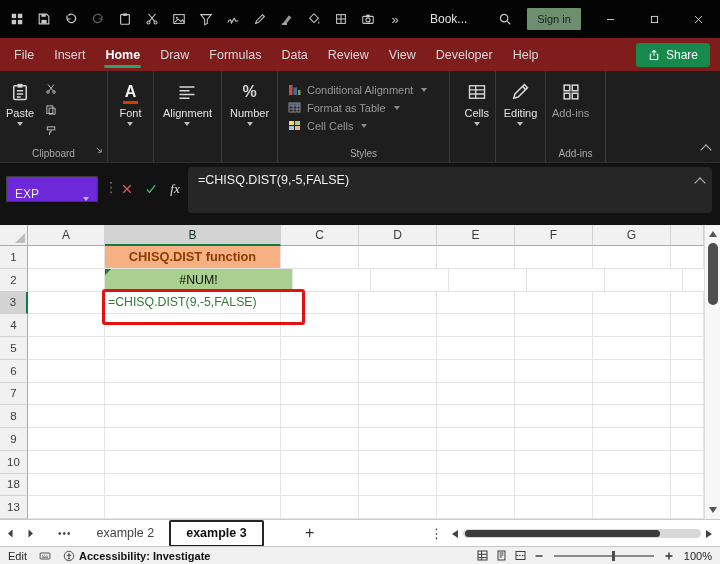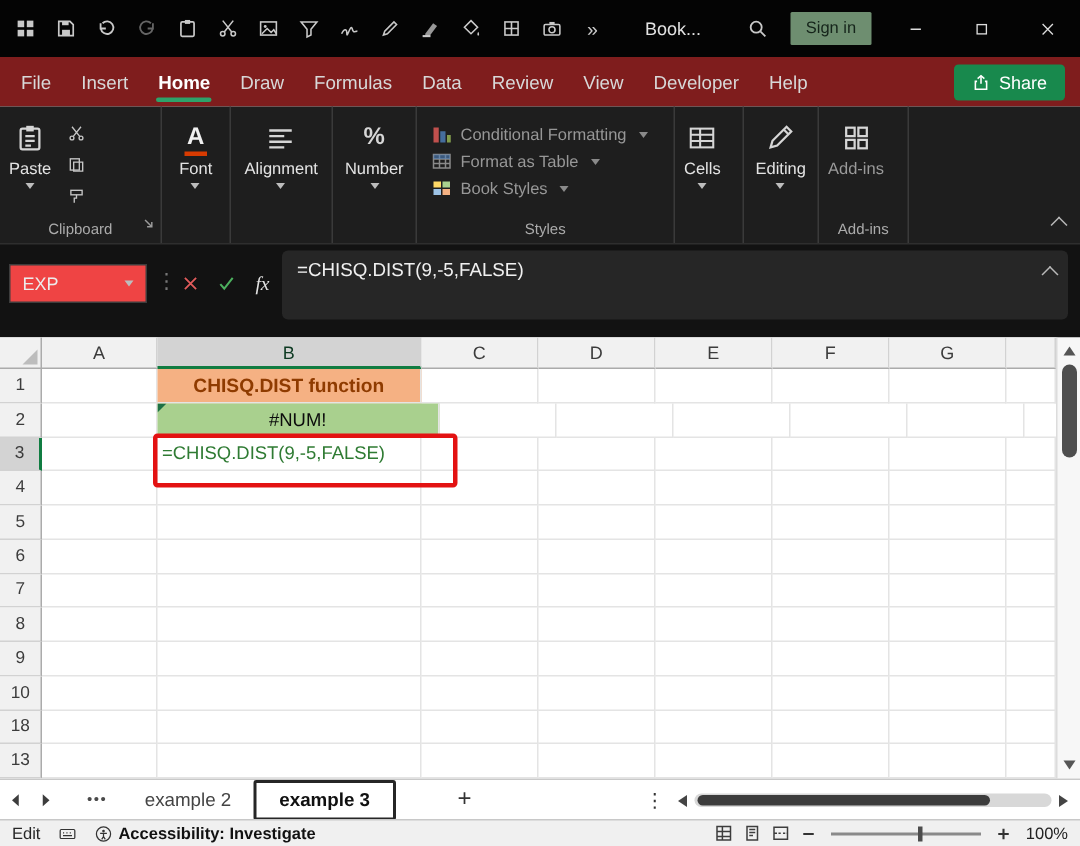--- a/index.html
+++ b/index.html
@@ -49,21 +49,21 @@
 .style-row{display:flex;align-items:center;gap:6px;font-size:11px;color:#979797;white-space:nowrap}
 .sicon{width:13px;height:13px;display:inline-flex}
 .sicon svg{width:13px;height:13px}
 .style-row .caret{border-top-color:#8a8a8a;margin-left:2px}
 .rfill{flex:1;position:relative}
 .chev-up{width:8px;height:8px;border-left:1.6px solid #b9b9b9;border-top:1.6px solid #b9b9b9;transform:rotate(45deg)}
 .collapse-ribbon{position:absolute;right:10px;bottom:8px}
 
 
 .formula-region{position:absolute;top:162px;left:0;right:0;height:63px;background:#121212;border-top:1px solid #2e2e2e}
-.namebox{position:absolute;left:6px;top:13px;width:92px;height:26px;background:#ef4444;border:1px solid #3d3d3d;display:flex;align-items:center;padding:0 8px;color:#ececec;font-size:12px}
+.namebox{position:absolute;left:6px;top:13px;width:92px;height:26px;background:#6d28d9;border:1px solid #3d3d3d;display:flex;align-items:flex-end;padding:0 8px;color:#ececec;font-size:12px}
 .namebox .caret{margin-left:auto}
 .fhandle{position:absolute;left:104px;top:16px;color:#777;font-size:14px}
 .fbtn{position:absolute;top:16px;width:20px;height:20px;display:flex;align-items:center;justify-content:center}
 .fbtn svg{width:12px;height:12px}
 .fcancel{left:117px;color:#e15b5b}
 .fenter{left:141px;color:#4cb05e}
 .ffx{left:165px;color:#e3e3e3;font-style:italic;font-size:13px;font-family:"Liberation Serif",serif}
 .finput{position:absolute;left:188px;right:8px;top:4px;height:46px;background:#262626;border-radius:4px;color:#f0f0f0;font-size:12.5px;padding:6px 10px;white-space:nowrap;overflow:hidden}
 .fcollapse{position:absolute;right:16px;top:16px}
 
@@ -340,21 +340,21 @@
     <div class="rgroup" style="width:172px">
       <div class="styles-rows">
         <div class="style-row">
           <span class="sicon">
               <svg viewBox="0 0 13 13">
                 <rect x="1" y="2" width="3.5" height="10" fill="#c0504d"></rect>
                 <rect x="5.5" y="4.5" width="3.5" height="7.5" fill="#4f81bd" opacity=".8"></rect>
                 <rect x="10" y="7" width="2.5" height="5" fill="#9bbb59" opacity=".8"></rect>
               </svg>
             </span>
-          <span>Conditional Formatting</span>
+          <span>Conditional Alignment</span>
           <span class="caret"></span>
         </div>
         <div class="style-row">
           <span class="sicon">
               <svg viewBox="0 0 13 13" fill="none" stroke="#8a8a8a" stroke-width="1">
                 <rect x="1" y="2" width="11" height="9"></rect>
                 <path d="M1 5h11M1 8h11M5 2v9M9 2v9"></path>
                 <rect x="1" y="2" width="11" height="3" fill="#4f81bd" opacity=".6" stroke="none"></rect>
               </svg>
             </span>
@@ -363,28 +363,28 @@
         </div>
         <div class="style-row">
           <span class="sicon">
               <svg viewBox="0 0 13 13">
                 <rect x="1" y="2" width="5" height="4" fill="#ffd966"></rect>
                 <rect x="7" y="2" width="5" height="4" fill="#a9d08e"></rect>
                 <rect x="1" y="7" width="5" height="4" fill="#9dc3e6"></rect>
                 <rect x="7" y="7" width="5" height="4" fill="#f4b183"></rect>
               </svg>
             </span>
-          <span>Book Styles</span>
+          <span>Cell Cells</span>
           <span class="caret"></span>
         </div>
       </div>
       <span class="glabel">Styles</span>
     </div>
 
-    <div class="rgroup" style="width:46px;justify-content:flex-start">
+    <div class="rgroup" style="width:46px;justify-content:flex-end">
       <div class="bigbtn">
         <span class="bicon">
             <svg viewBox="0 0 16 16" fill="none" stroke="currentColor" stroke-width="1.1">
               <rect x="2" y="3" width="12" height="10"></rect>
               <path d="M2 6.3h12M2 9.6h12M7 3v10"></path>
             </svg>
           </span>
         <span class="blabel">Cells</span>
         <span class="caret"></span>
       </div>

